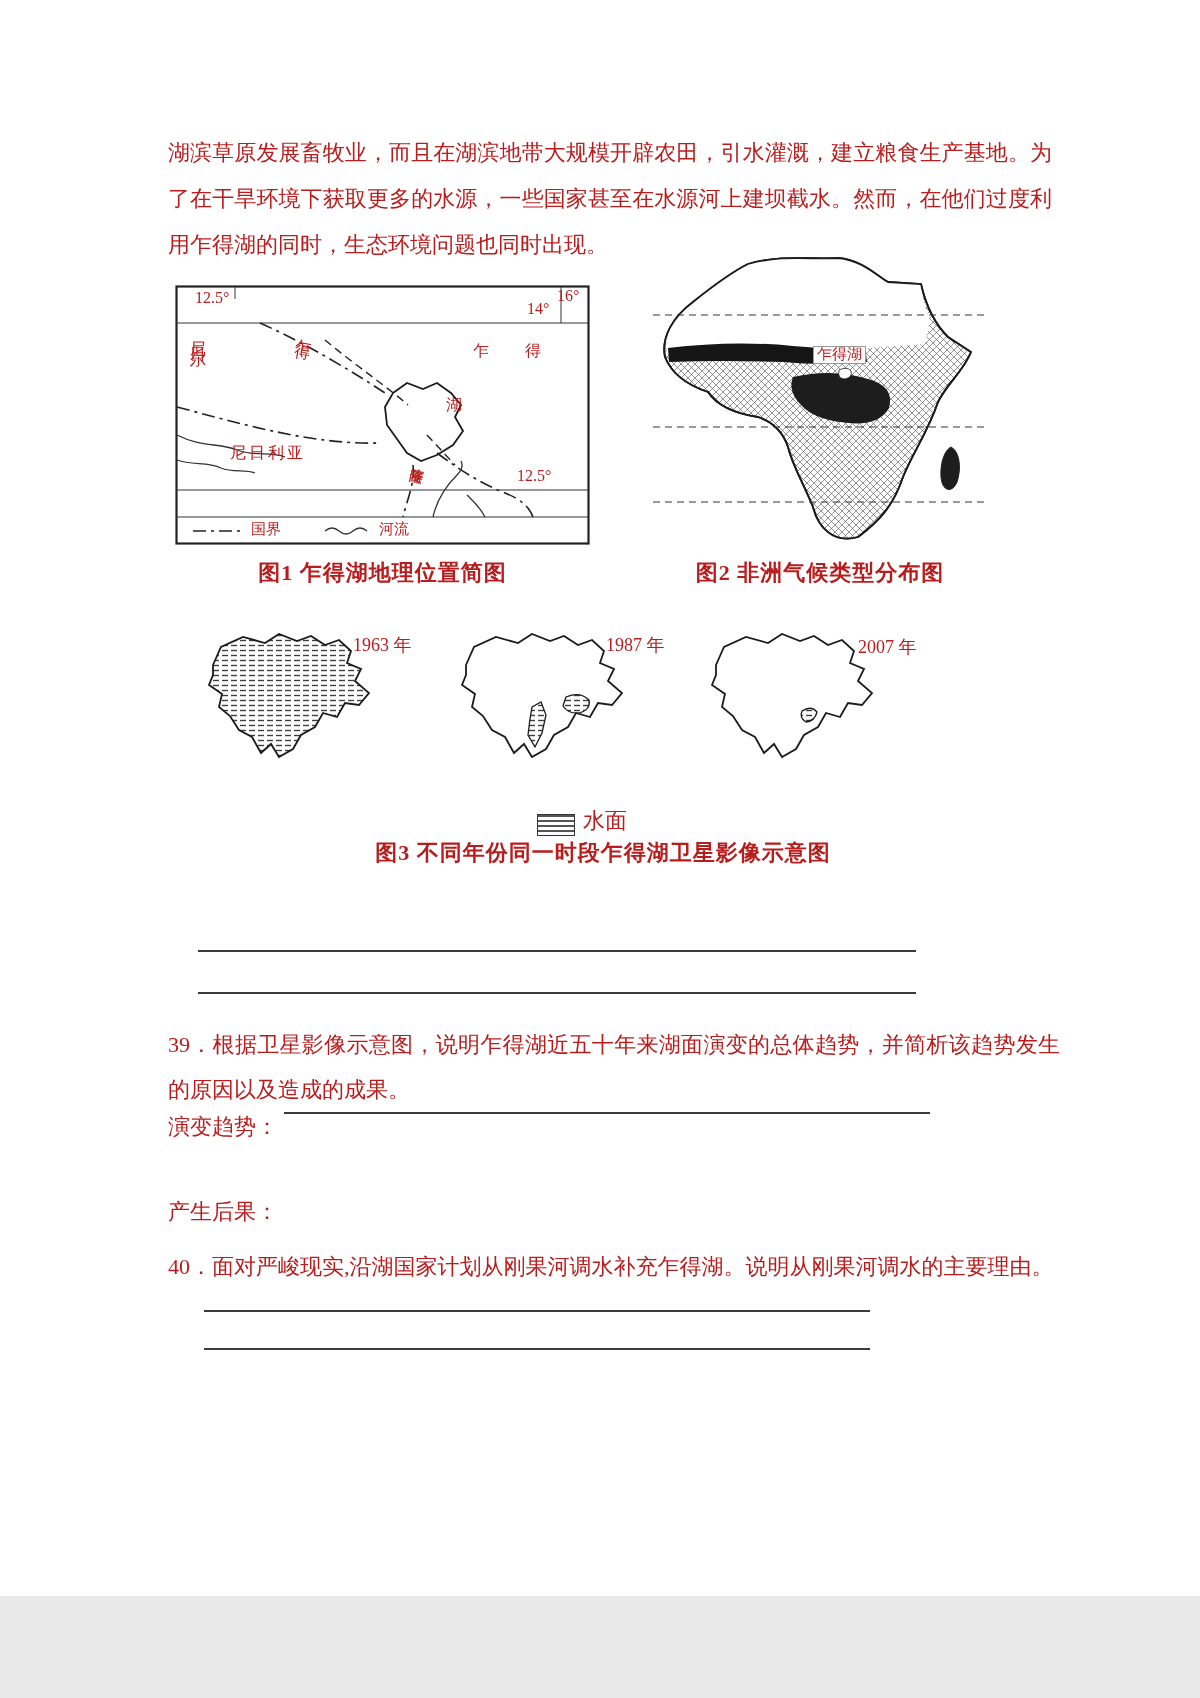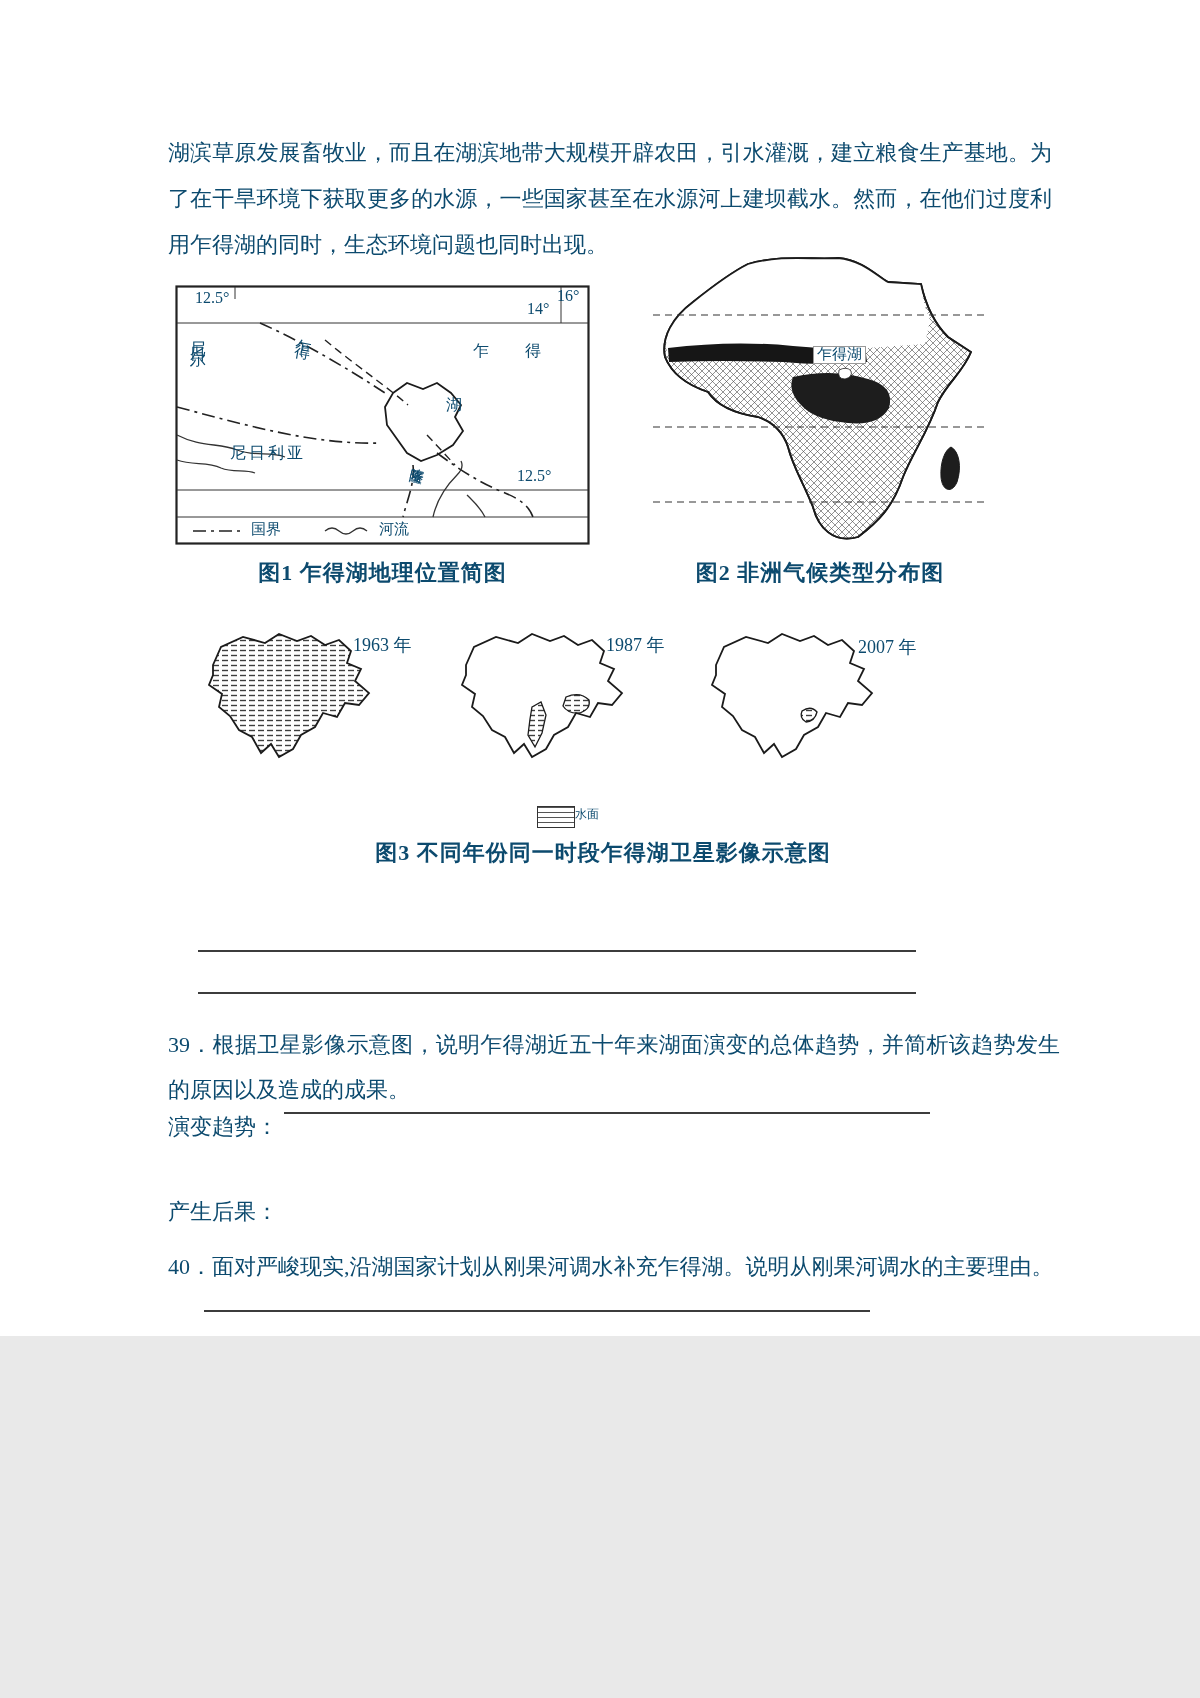--- a/index.html
+++ b/index.html
@@ -1,18 +1,18 @@
 <!DOCTYPE html>
 <html><head>
 <meta charset="utf-8">
 <style>
   html,body{margin:0;padding:0;background:#e9e9e9;}
   .page{
-    position:relative;width:1200px;height:1336px;background:#ffffff;
-    margin:0 auto;overflow:hidden;color:#0c4a6e;
+    position:relative;width:1200px;height:1596px;background:#ffffff;
+    margin:0 auto;overflow:hidden;color:#b91c1c;
     font-family:"Liberation Serif","DejaVu Serif",serif;
   }
   .intro{
     position:absolute;left:168px;top:130px;width:884px;
     font-size:22px;line-height:2.1;text-align:justify;
   }
   .qtext{position:absolute;font-size:22px;line-height:2.05;text-align:justify;}
   .caption{
     position:absolute;font-weight:bold;font-size:22px;text-align:center;
     letter-spacing:1px;
@@ -21,21 +21,21 @@
   .maplabel{position:absolute;font-size:16px;line-height:1.05;white-space:nowrap;}
   .coord{font-size:16px;}
   .vert{writing-mode:vertical-rl;text-orientation:upright;letter-spacing:5px;}
   .ansline{position:absolute;height:0;border-bottom:2px solid #3c3c3c;}
   .ansrow{
     position:absolute;display:flex;align-items:flex-start;height:38px;
     font-size:22px;
   }
   .ansrow .flexline{flex:1;border-bottom:2px solid #3c3c3c;margin-bottom:5px;margin-left:6px;}
   .yearlabel{position:absolute;font-size:18px;white-space:nowrap;}
-  .legend3{position:absolute;display:flex;align-items:flex-start;font-size:12px;}
+  .legend3{position:absolute;display:flex;align-items:flex-end;gap:8px;font-size:22px;}
   .waterswatch{
     width:36px;height:20px;border:1.5px solid #333;
     background:repeating-linear-gradient(to bottom,#555 0 1.5px,#ffffff 1.5px 5px);
   }
   svg{display:block;}
   .thinln{stroke:#333;stroke-width:1;fill:none;}
   .border-dashdot{stroke:#222;stroke-width:1.6;fill:none;stroke-dasharray:13 5 3 5;}
   .border-dash{stroke:#222;stroke-width:1.4;fill:none;stroke-dasharray:8 5;}
   .river{stroke:#333;stroke-width:1.3;fill:none;}
   .outline{stroke:#1b1b1b;stroke-width:1.8;fill:none;}

